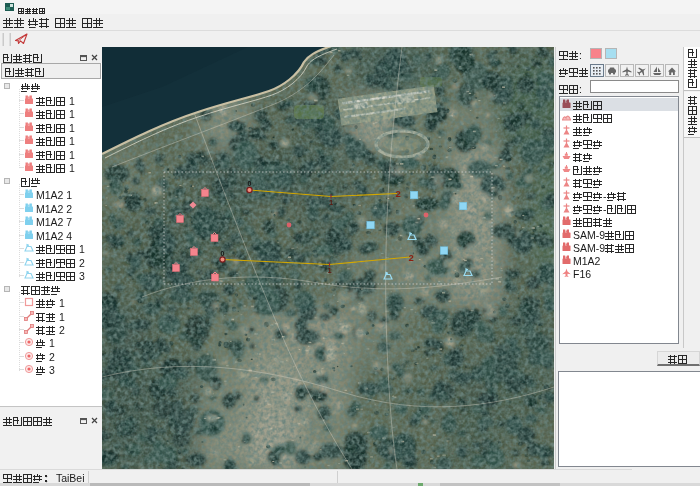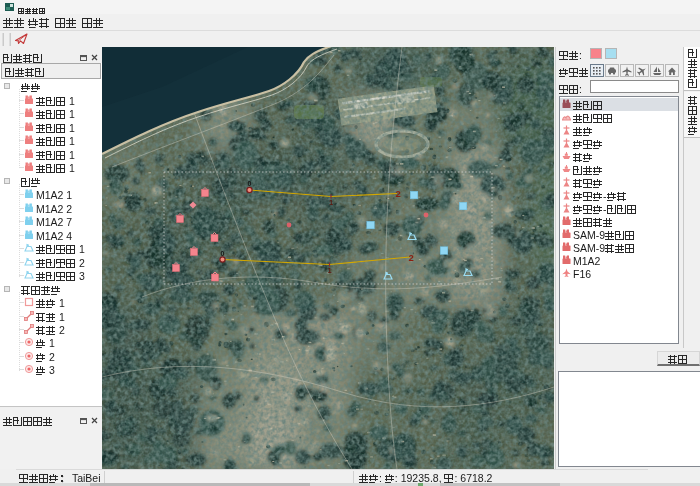--- a/index.html
+++ b/index.html
@@ -2060,22 +2060,21 @@
 <div class="ab" style="left:0;top:45px;width:17px;height:46px;background:#f7f7f7;border-bottom:1px solid #c0c0c0"></div>
 <i class="k g5 ab" style="left:4px;top:2px"></i>
 <i class="k g6 ab" style="left:4px;top:12px"></i>
 <i class="k g3 ab" style="left:4px;top:22px"></i>
 <i class="k g5 ab" style="left:4px;top:32px"></i>
 <i class="k g3 ab" style="left:4px;top:49px"></i>
 <i class="k g2 ab" style="left:4px;top:59px"></i>
 <i class="k g6 ab" style="left:4px;top:69px"></i>
 <i class="k g4 ab" style="left:4px;top:79px"></i>
 </div>
-<div class="ab" style="left:16px;top:469px;width:632px;height:14px;background:#f0f0f0;border-top:1px solid #dadada">
+<div class="ab" style="left:0;top:469px;width:632px;height:14px;background:#f0f0f0;border-top:1px solid #dadada">
 <span class="ab" style="left:3px;top:2px"><i class="k g1"></i><i class="k g6"></i><i class="k g2"></i><i class="k g4"></i><i class="k gc"></i><span class="lt">&nbsp;TaiBei</span></span>
 <div class="ab" style="left:88px;top:1px;width:1px;height:12px;background:#d0d0d0"></div>
 <div class="ab" style="left:337px;top:1px;width:1px;height:12px;background:#d0d0d0"></div>
-<span class="ab" style="left:343px;top:2px"><i class="k g6"></i><i class="k g4"></i><span class="lt">:&nbsp;</span><i class="k g4"></i><span class="lt">:&nbsp;19235.8,&nbsp;</span><i class="k g1"></i><span class="lt">:&nbsp;6718.2</span></span>
 </div>
 <div class="ab" style="left:0;top:483px;width:700px;height:3px;background:#d9d9d9">
     <div class="ab" style="left:90px;top:0;width:220px;height:3px;background:#b9b9b9"></div>
     <div class="ab" style="left:418px;top:0;width:5px;height:3px;background:#6da96d"></div>
     <div class="ab" style="left:440px;top:0;width:120px;height:3px;background:#c2c2c2"></div>
   </div>
 </body></html>

